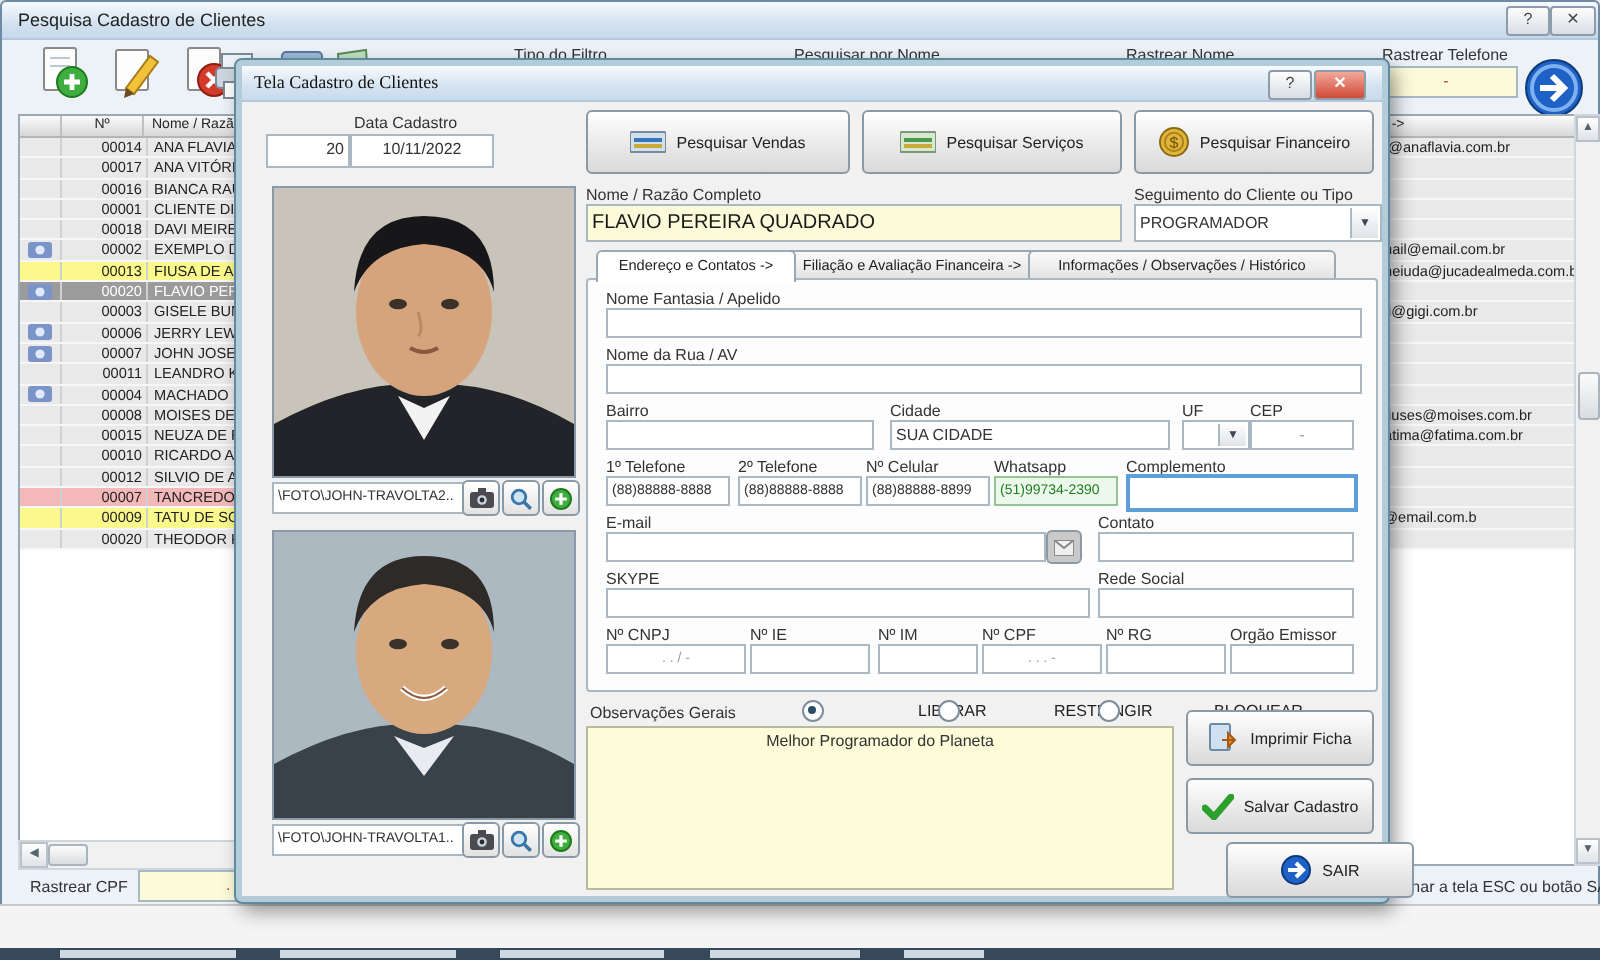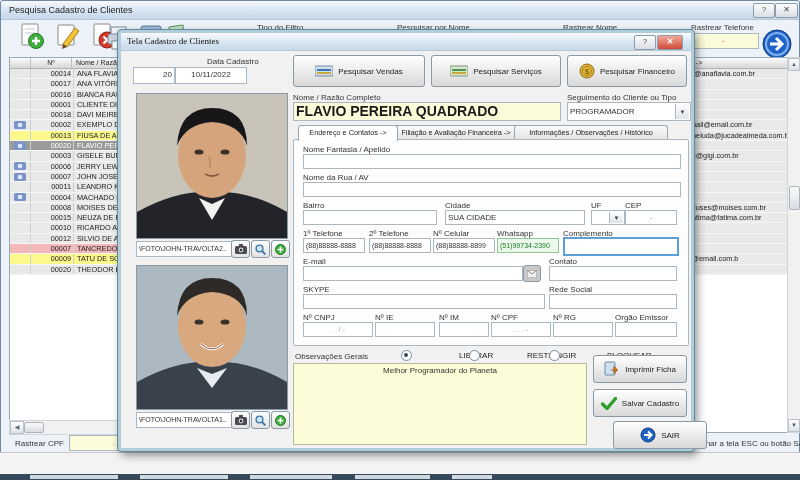--- a/index.html
+++ b/index.html
@@ -321,21 +321,21 @@
 
 <div class="abs dialog">
   <div class="abs dlg-title">
     <span>Tela Cadastro de Clientes</span>
   </div>
   <div class="abs cap-btn" style="left:513px;top:2px;width:20px;">?</div>
   <div class="abs cap-btn red" style="left:536px;top:2px;width:24px;">✕</div>
 
   <div class="abs lbl" style="left:14px;top:41px;">Registro</div>
   <div class="abs inp" style="left:12px;top:34px;width:36px;height:15px;text-align:right;">20</div>
-  <div class="abs lbl" style="left:56px;top:24px;margin-left:30px;">Data Cadastro</div>
+  <div class="abs lbl" style="left:56px;top:24px;">Data Cadastro</div>
   <div class="abs inp" style="left:54px;top:34px;width:66px;height:15px;text-align:center;">10/11/2022</div>
 
   <div class="abs btn" style="left:172px;top:22px;width:130px;height:30px;">
     <svg width="18" height="12" viewBox="0 0 18 12">
       <rect x="0" y="1" width="18" height="10" rx="1" fill="#cfe0ee" stroke="#7a8a98"></rect>
       <rect x="2" y="4" width="14px" height="2" fill="#3a76b4"></rect>
         <rect x="2" y="7" width="14" height="2" fill="#caa83a"></rect>
     </svg>
     <span>Pesquisar Vendas</span>
   </div>
@@ -350,21 +350,21 @@
   <div class="abs btn" style="left:446px;top:22px;width:118px;height:30px;">
     <svg width="16" height="16" viewBox="0 0 16 16">
       <circle cx="8" cy="8" r="7" fill="#e2b53a" stroke="#8a6a14"></circle>
       <circle cx="8" cy="8" r="4.6" fill="none" stroke="#a8831e"></circle>
       <text x="8" y="11" font-size="8" text-anchor="middle" fill="#6a4e08" font-family="Liberation Sans, sans-serif">$</text>
     </svg>
     <span>Pesquisar  Financeiro</span>
   </div>
 
   <div class="abs lbl" style="left:172px;top:60px;">Nome / Razão Completo</div>
-  <div class="abs inp yellow" style="left:172px;top:69px;width:262px;height:17px;font-size:14px;font-weight:bold;line-height:17px;color:#1a1a1a;">FLAVIO PEREIRA QUADRADO</div>
+  <div class="abs inp yellow" style="left:172px;top:69px;width:262px;height:17px;font-size:10px;font-weight:normal;line-height:17px;color:#1a1a1a;">FLAVIO PEREIRA QUADRADO</div>
   <div class="abs lbl" style="left:446px;top:60px;">Seguimento do Cliente ou Tipo</div>
   <div class="abs inp" style="left:446px;top:69px;width:118px;height:17px;line-height:17px;">
     <span>PROGRAMADOR</span>
     <span class="combo-arrow" style="line-height:16px;">▼</span>
   </div>
 
   <div class="abs tab active" style="left:177px;top:92px;width:86px;">Endereço e Contatos  -&gt;</div>
   <div class="abs tab" style="left:267px;top:92px;width:122px;">Filiação e Avaliação Financeira  -&gt;</div>
   <div class="abs tab" style="left:393px;top:92px;width:140px;">Informações / Observações / Histórico</div>
 

